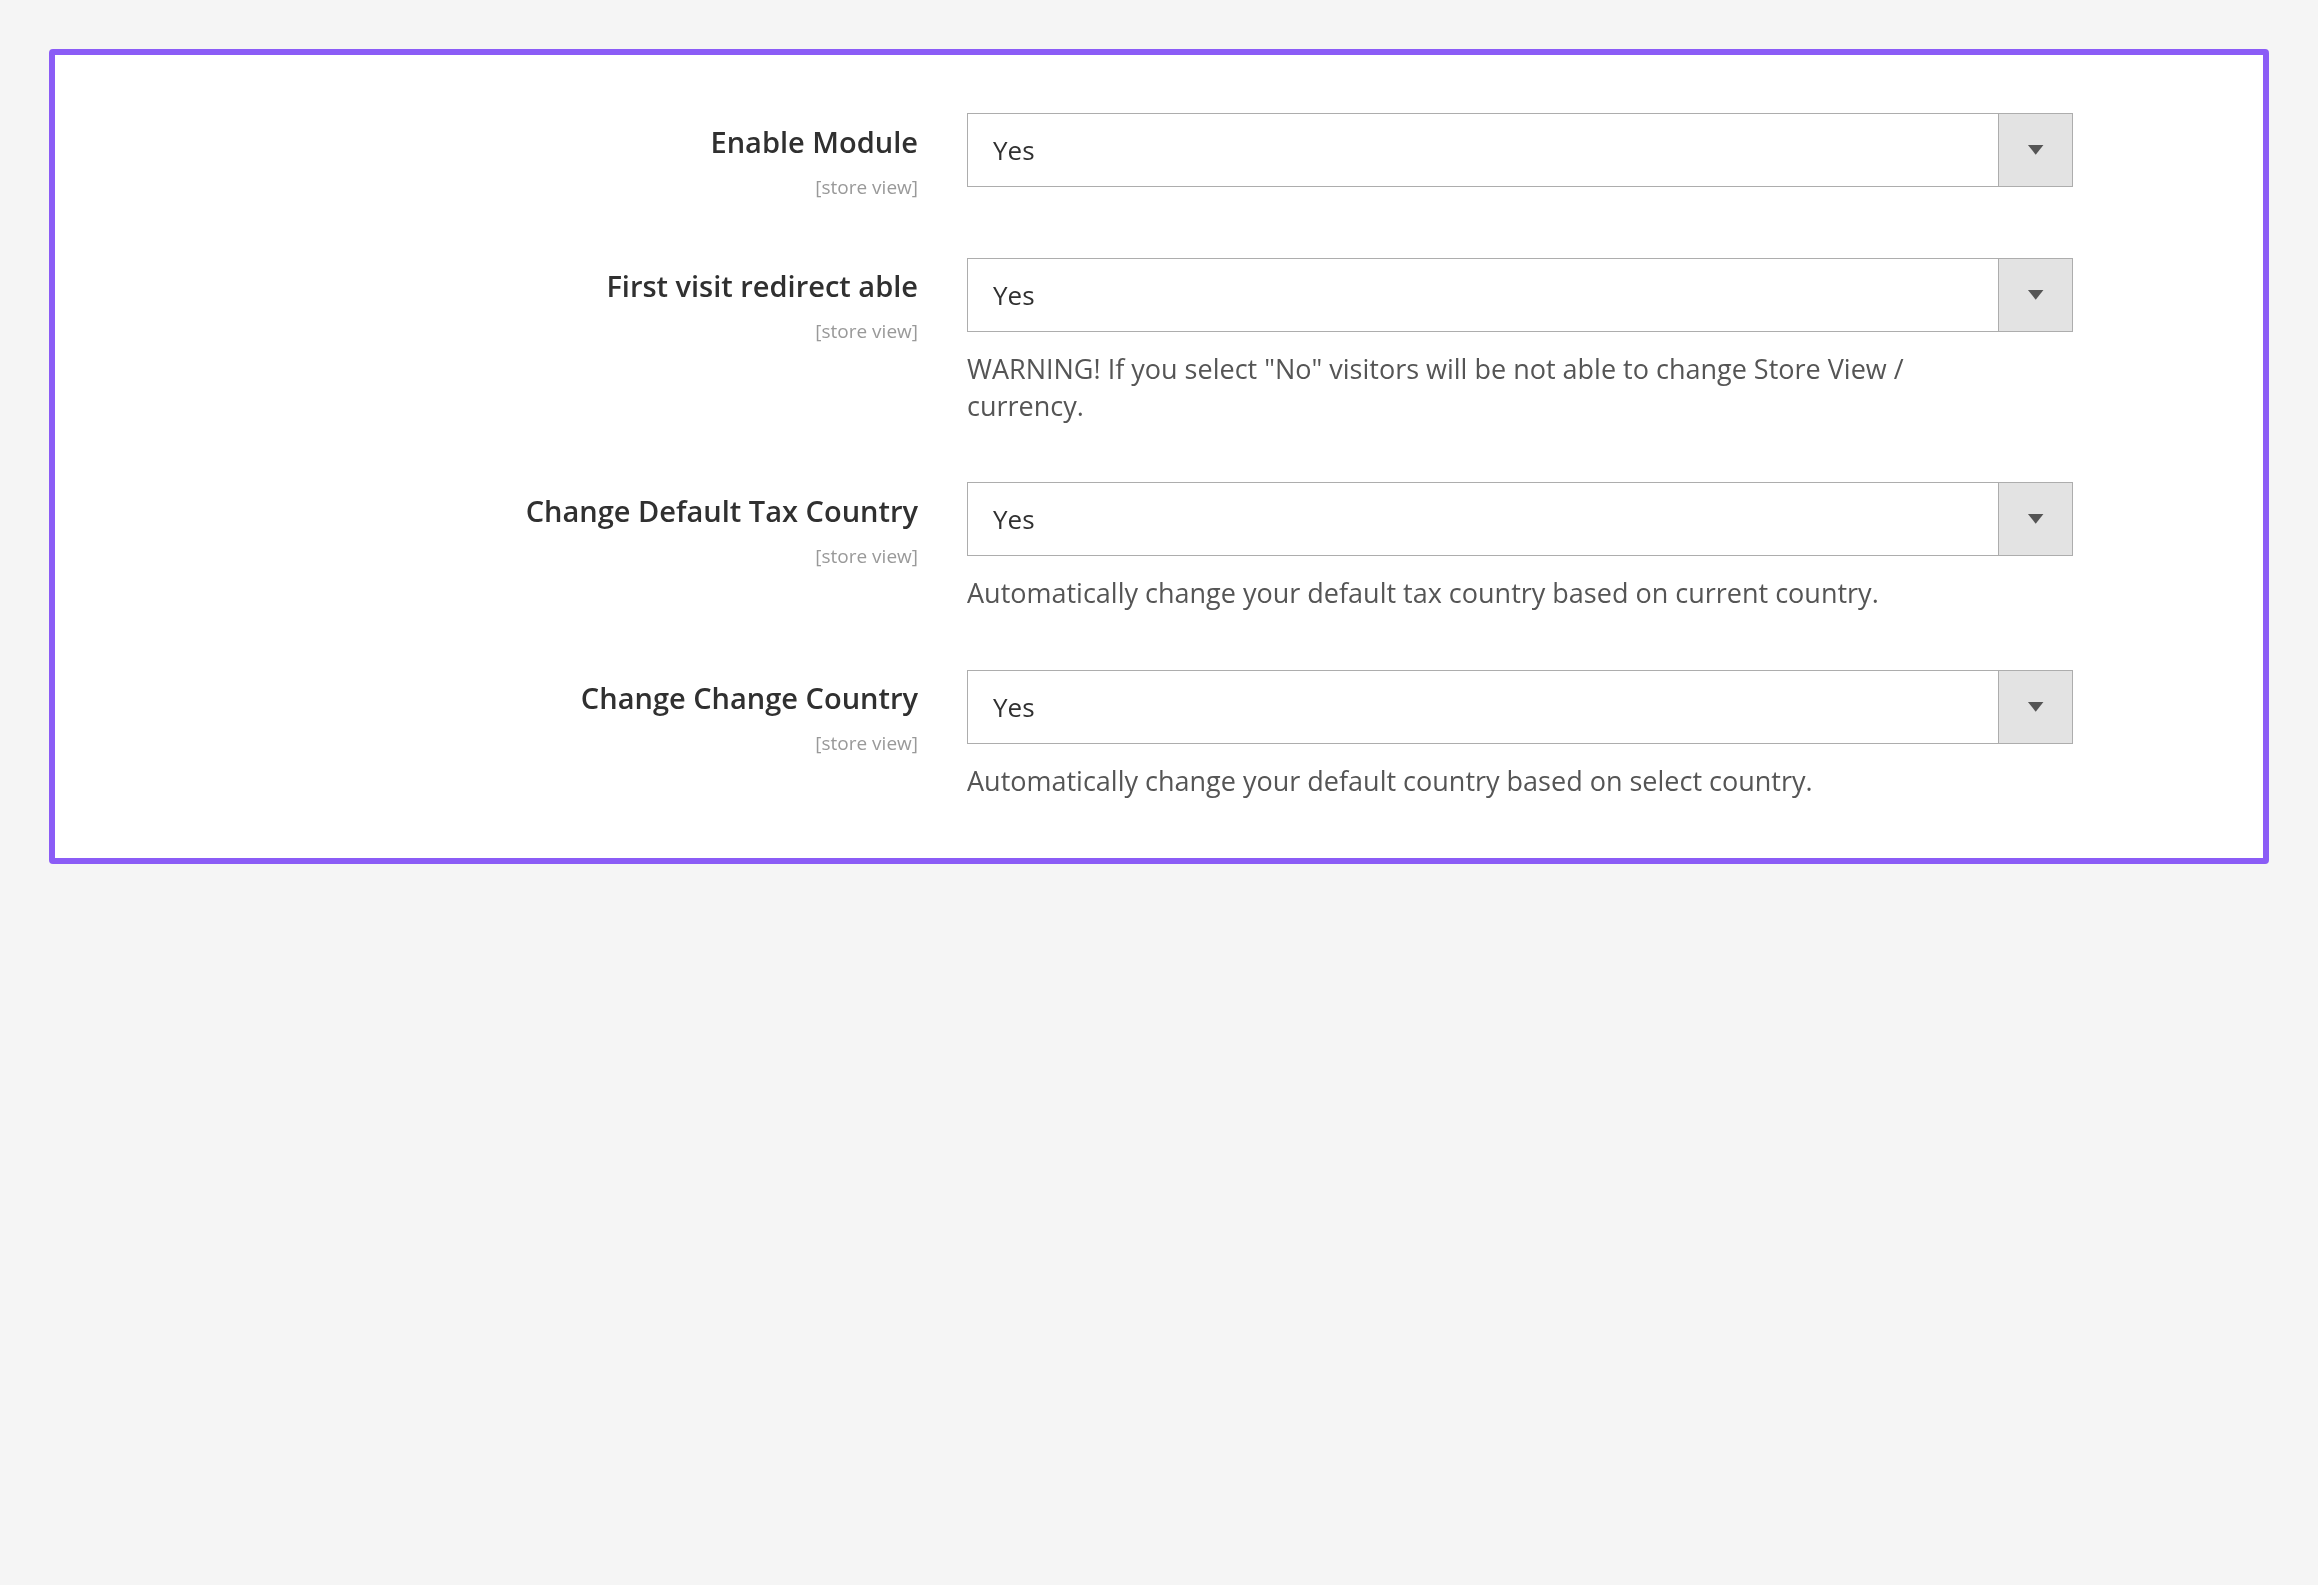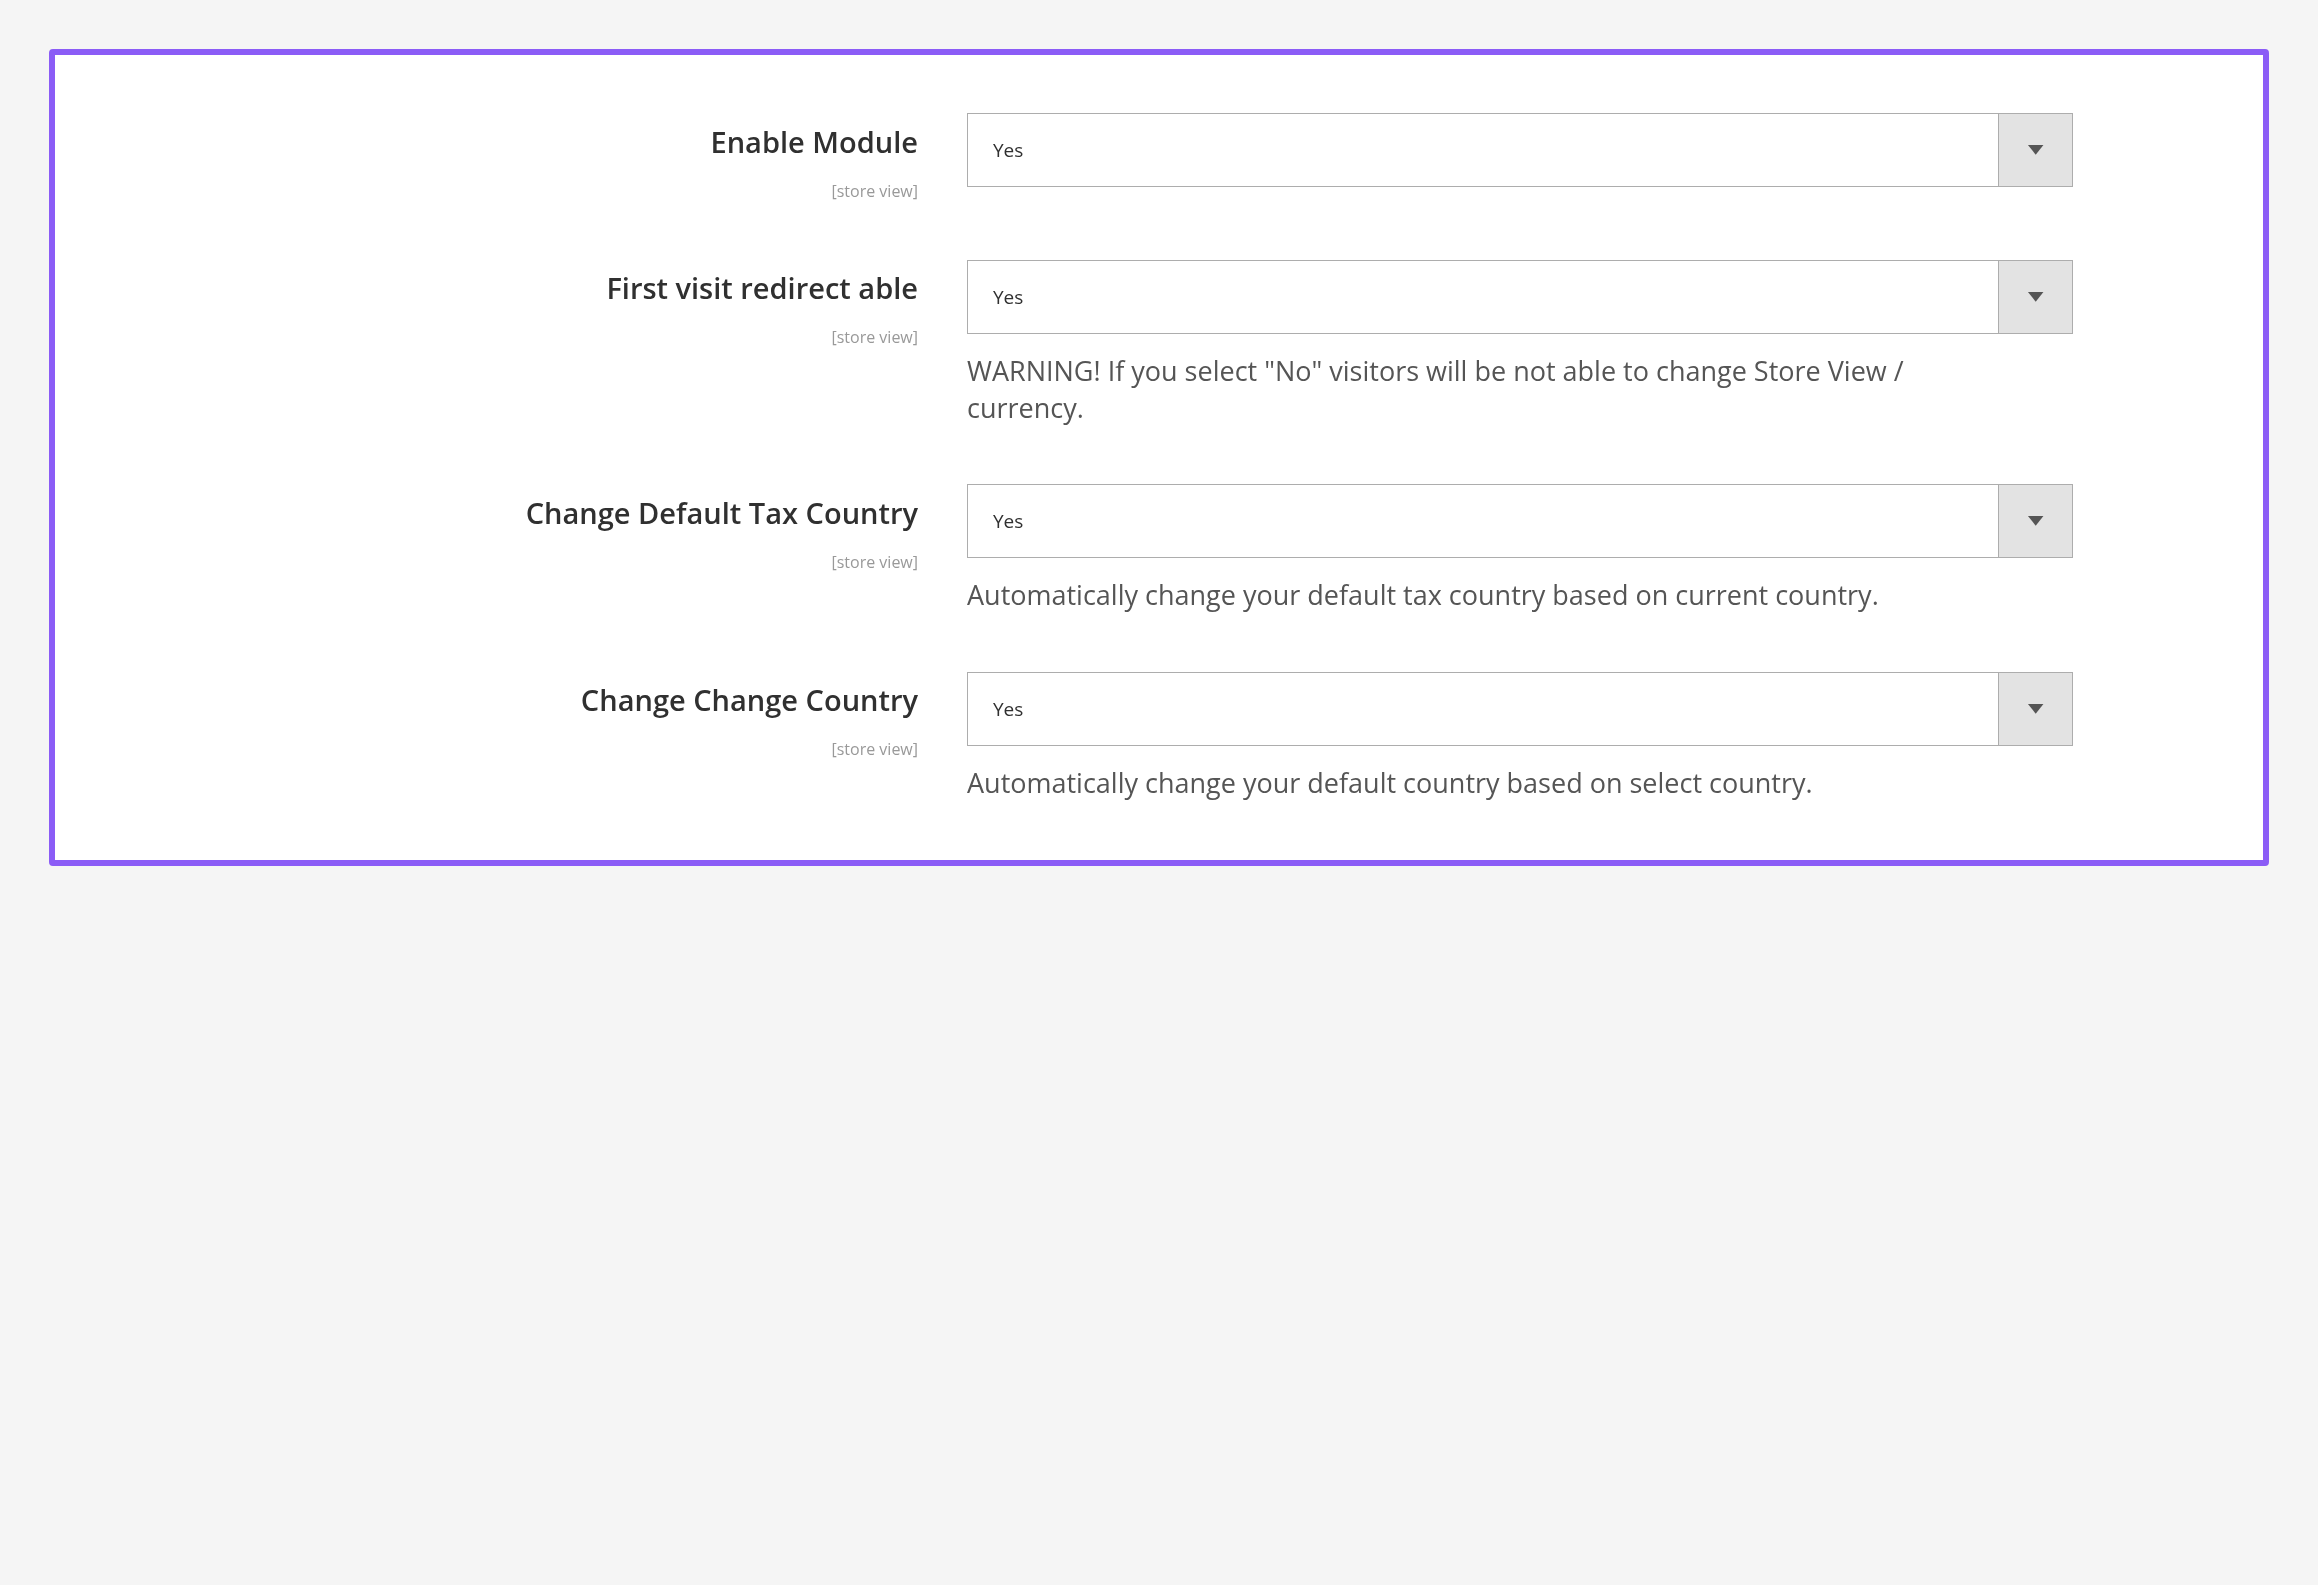--- a/index.html
+++ b/index.html
@@ -35,43 +35,43 @@
     }
     .field-label {
       font-weight: 600;
       font-size: 29px;
       color: #303030;
       line-height: 1.3;
     }
     .field-scope {
       display: block;
       font-weight: 400;
-      font-size: 16px;
+      font-size: 19px;
       color: #999;
-      margin-top: 19px;
+      margin-top: 13px;
     }
     .field-control-col {
       flex: 1;
       max-width: 1106px;
     }
     .select-wrapper {
       position: relative;
       display: flex;
       border: 1px solid #adadad;
       background: #fff;
       height: 74px;
       width: 100%;
       cursor: pointer;
     }
     .select-value {
       flex: 1;
       padding: 0 25px;
       display: flex;
       align-items: center;
-      font-size: 19px;
+      font-size: 26px;
       color: #303030;
     }
     .select-arrow-btn {
       width: 74px;
       background: #e3e3e3;
       border-left: 1px solid #adadad;
       display: flex;
       align-items: center;
       justify-content: center;
       flex-shrink: 0;

